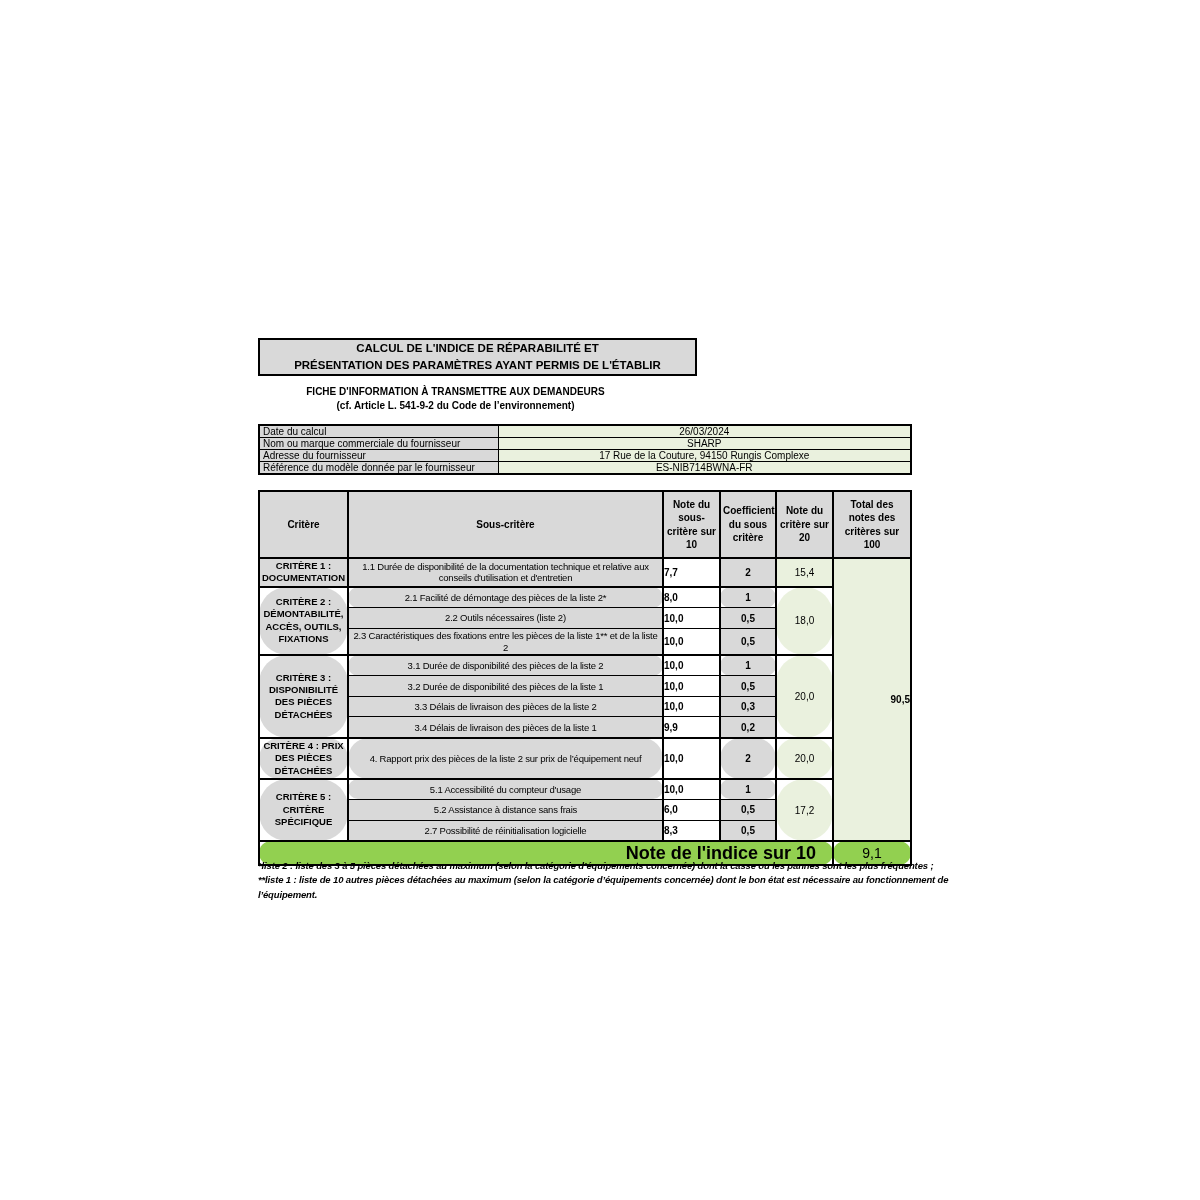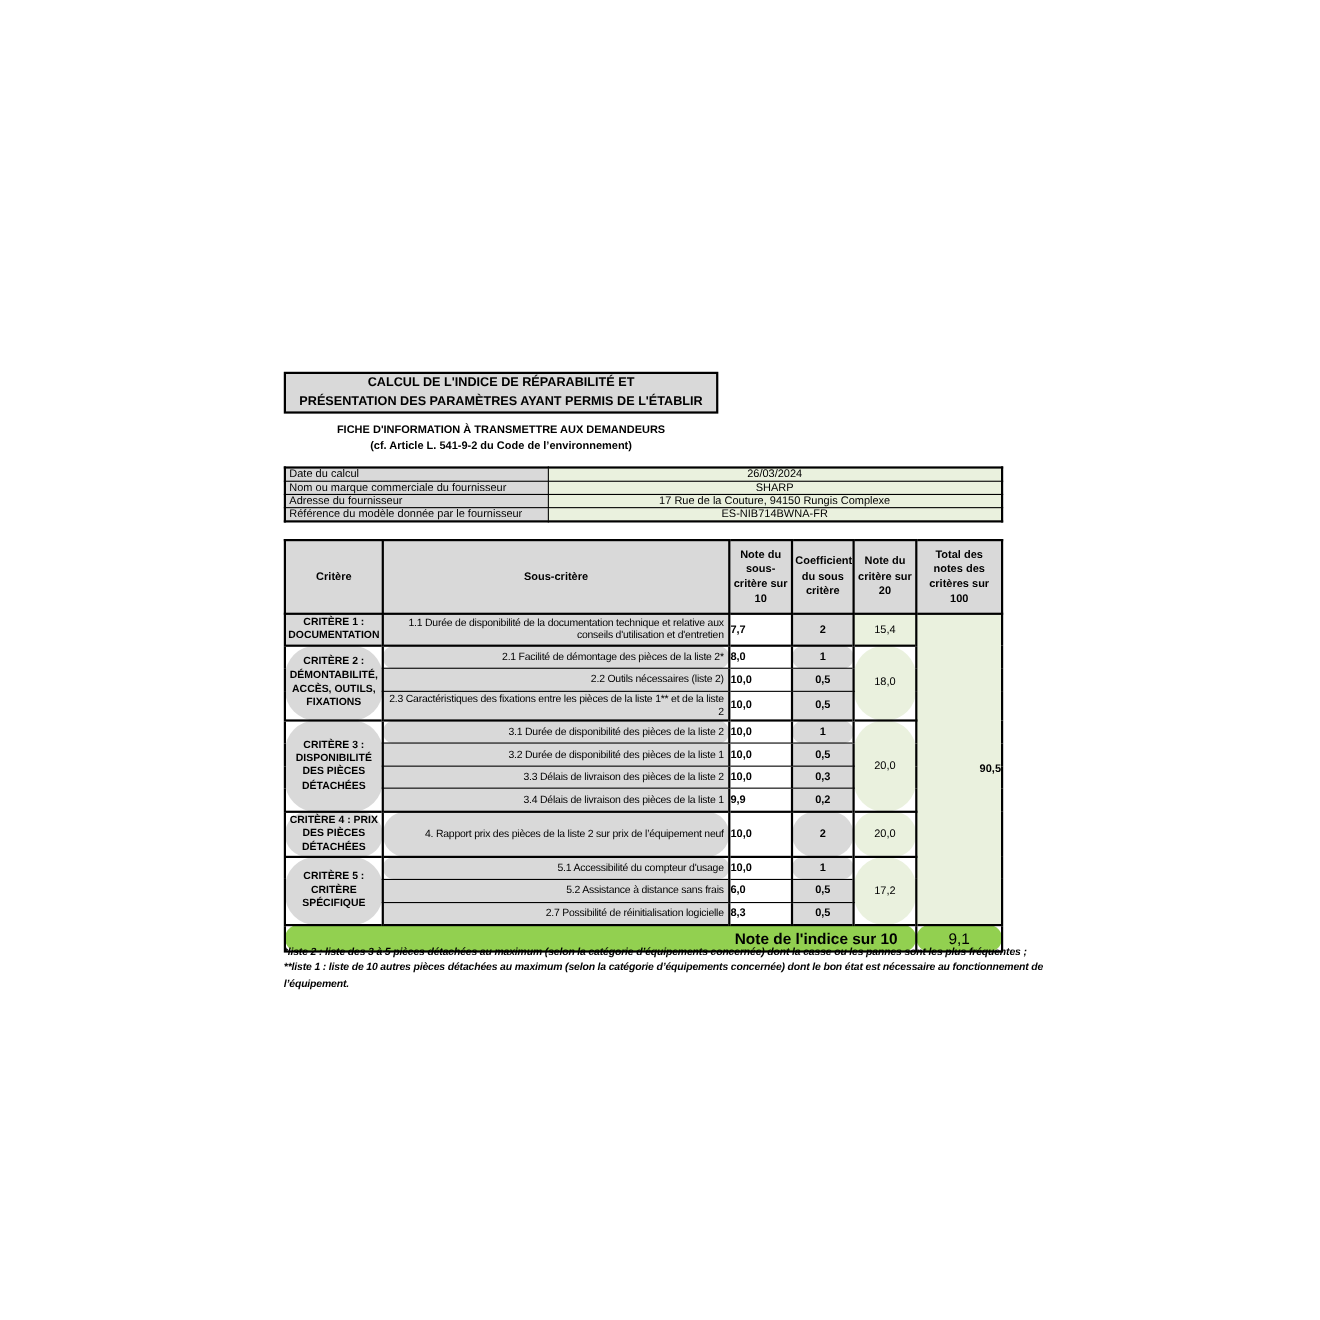--- a/index.html
+++ b/index.html
@@ -10,21 +10,21 @@
     --pagebg:#FFFFFF;
   }
   *{box-sizing:border-box;margin:0;padding:0;}
   html,body{background:#fff;}
   body{font-family:"Liberation Sans","DejaVu Sans",sans-serif;color:#000;}
   .page{position:relative;width:1200px;height:1200px;background:var(--pagebg);overflow:hidden;}
   .doc{position:absolute;left:258px;top:338px;width:652px;}
 
   
   .title-row{position:absolute;left:0;top:0;width:652px;height:38px;}
-  .title-box{position:absolute;left:0;top:0;width:395px;height:38px;background:var(--gray);
+  .title-box{position:absolute;left:0;top:0;width:439px;height:38px;background:var(--gray);
     border:2px solid var(--border);display:flex;flex-direction:column;align-items:center;justify-content:center;
     font-size:11.5px;font-weight:bold;text-align:left;line-height:1.45;}
   .product-box{position:absolute;left:404px;top:0;width:248px;height:38px;background:#fff;
     border:2px solid var(--border);display:flex;align-items:center;justify-content:center;
     font-size:10.5px;font-weight:bold;font-style:italic;text-align:center;}
 
   
   .subtitle{position:absolute;left:0;top:47px;width:395px;text-align:center;
     font-size:10px;font-weight:bold;line-height:1.4;}
 
@@ -35,26 +35,26 @@
   .info-table td.ilabel{background:var(--gray);width:239px;text-align:left;}
   .info-table td.ivalue{background:var(--lgreen);text-align:center;}
 
   
   .score-table{position:absolute;left:0;top:152px;width:652px;border:2px solid var(--border);}
   .score-table th,.score-table td{border:solid var(--border);border-width:1px 2px;vertical-align:middle;}
   .score-table thead th{border-width:2px;background:var(--gray);font-size:10px;font-weight:bold;
     text-align:center;height:67px;padding:2px;line-height:1.35;}
   tr.gs>td{border-top-width:2px;border-radius:28px;}
   td.critere{background:var(--gray);font-size:9.5px;font-weight:bold;text-align:center;line-height:1.3;padding:1px 2px;}
-  td.sub{background:var(--gray);font-size:9.5px;text-align:right;padding:1px 4px;line-height:1.2;letter-spacing:-0.2px;}
+  td.sub{background:var(--gray);font-size:9.5px;text-align:center;padding:1px 4px;line-height:1.2;letter-spacing:-0.2px;}
   td.note{background:#fff;font-size:10px;font-weight:bold;text-align:left;}
   td.coef{background:var(--gray);font-size:10px;font-weight:bold;text-align:center;}
   td.n20{background:var(--lgreen);font-size:10px;font-weight:normal;text-align:center;}
   td.total{background:var(--lgreen);font-size:10px;font-weight:bold;text-align:right;}
-  td.final-label{background:var(--bgreen);font-size:14px;font-weight:bold;text-align:right;padding-right:16px;}
+  td.final-label{background:var(--bgreen);font-size:18px;font-weight:bold;text-align:right;padding-right:16px;}
   td.final-value{background:var(--bgreen);font-size:14px;font-weight:normal;text-align:center;}
 
   
   .footnotes{position:absolute;left:0;top:521px;width:652px;font-size:9.5px;font-style:italic;
     font-weight:600;line-height:1.5;letter-spacing:-0.15px;}
   .footnotes div{white-space:nowrap;}
 </style>
 </head>
 <body>
 

